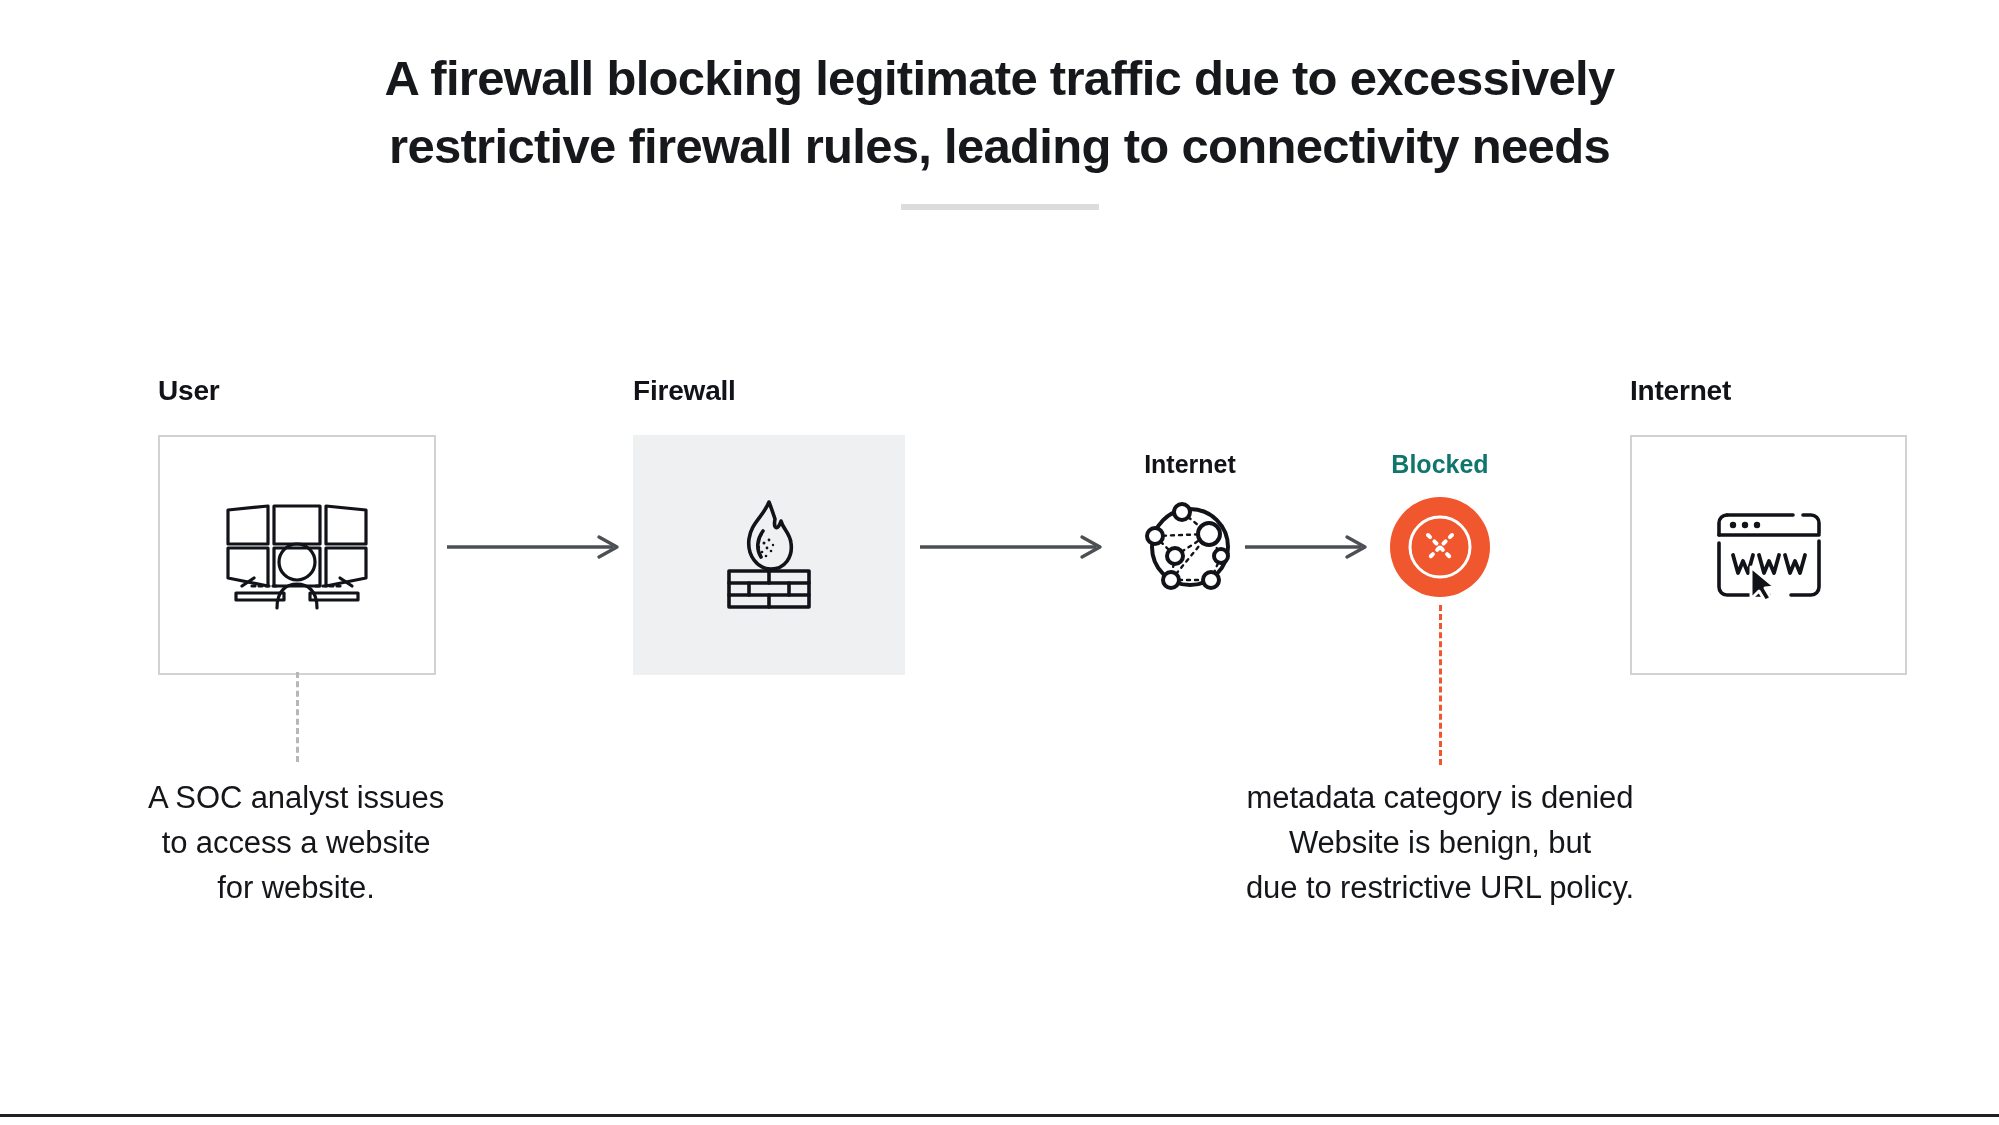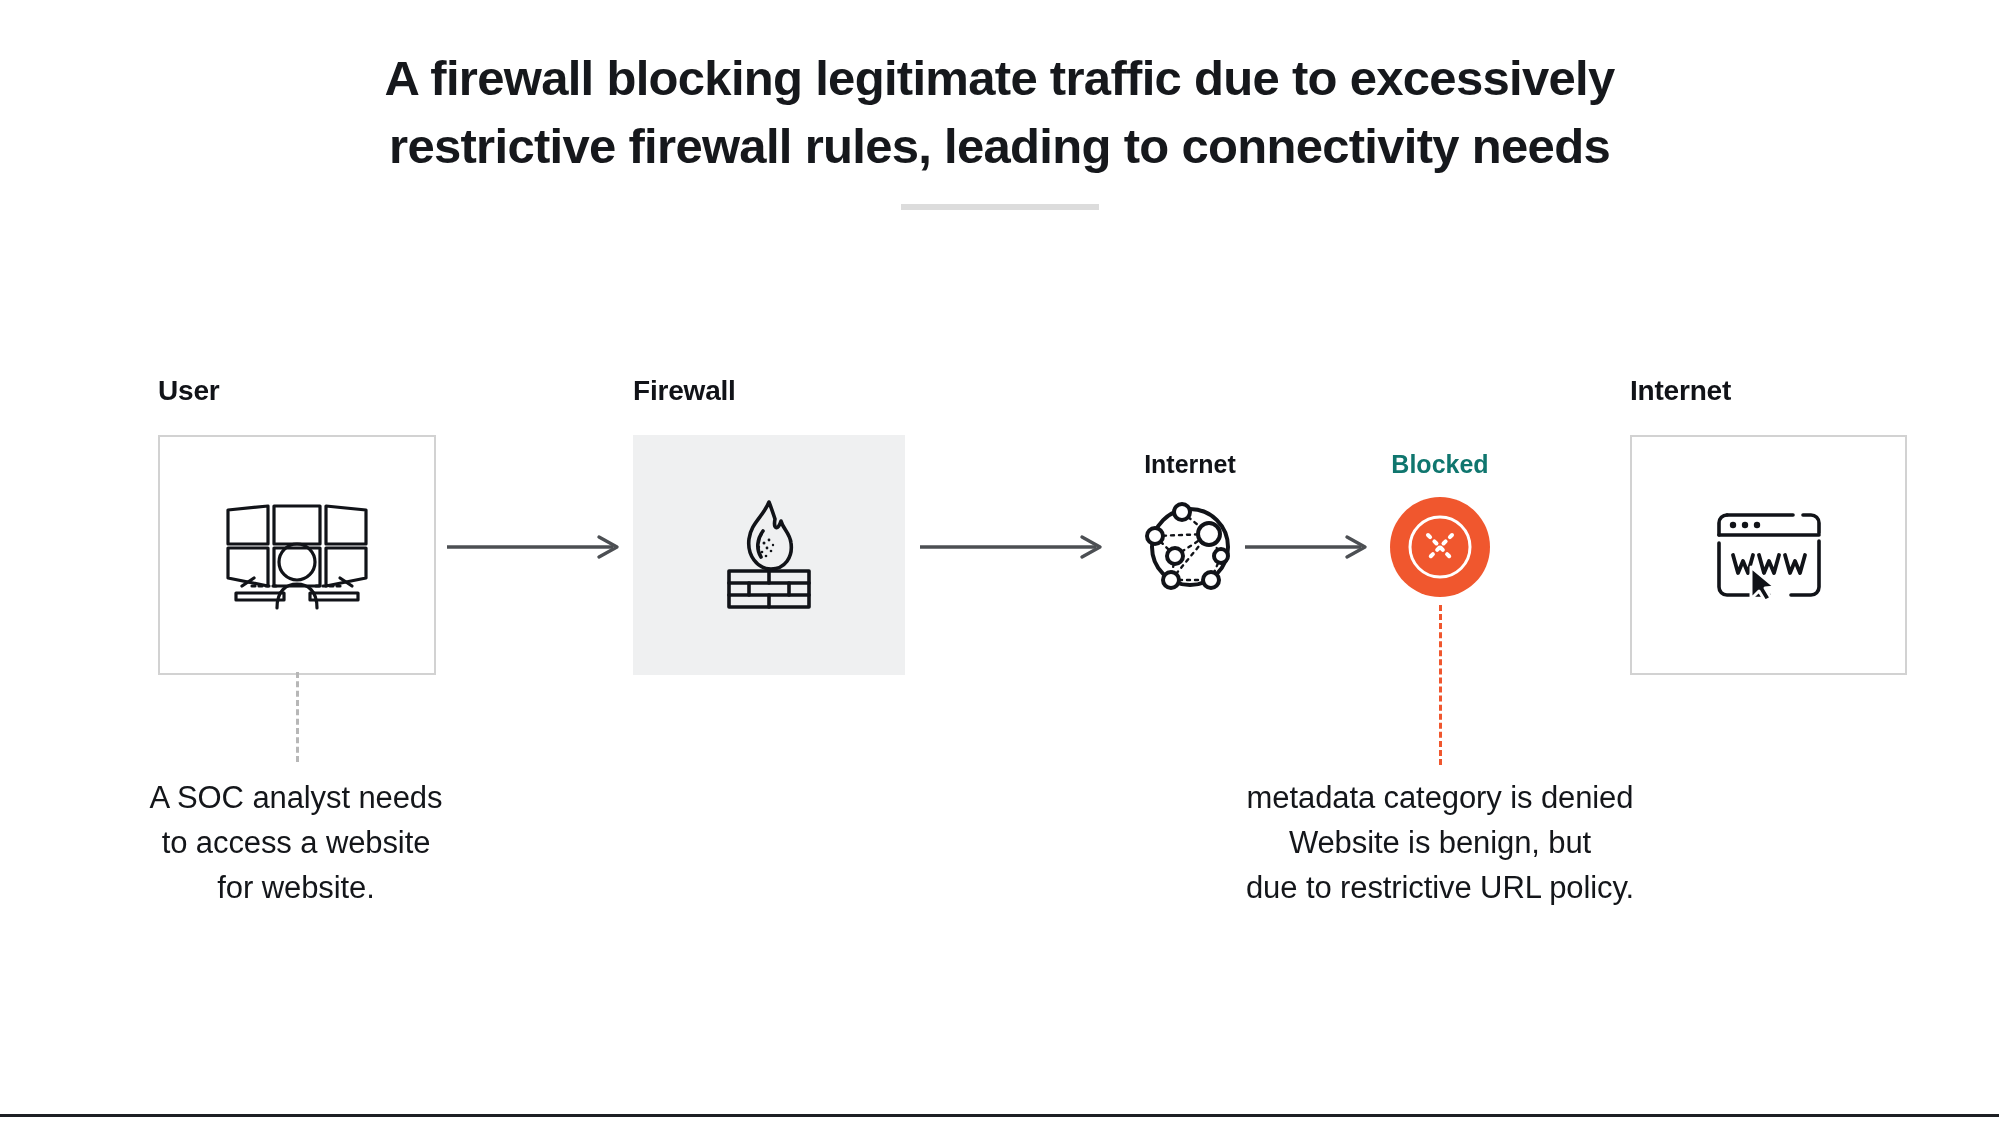--- a/index.html
+++ b/index.html
@@ -307,21 +307,21 @@
           <path d="M38 58 L38 90 L46 82 L52 92 L58 89 L52 79 L62 78 Z" fill="#111318" stroke="#ffffff" stroke-width="3"></path>
         </svg>
       </span>
     </div>
   </div>
 
   <div class="connector gray" style="left:296px; top:672px; height:90px;"></div>
   <div class="connector orange" style="left:1439px; top:605px; height:160px;"></div>
 
   <div class="caption" style="left:76px; top:775px; width:440px;">
-    <div>A SOC analyst needs</div>
+    <div>A SOC analyst issues</div>
     <div>to access a website</div>
     <div>for website.</div>
   </div>
 
   <div class="caption" style="left:1155px; top:775px; width:570px;">
     <div>metadata category is denied</div>
     <div>Website is benign, but</div>
     <div>due to restrictive URL policy.</div>
   </div>
 

